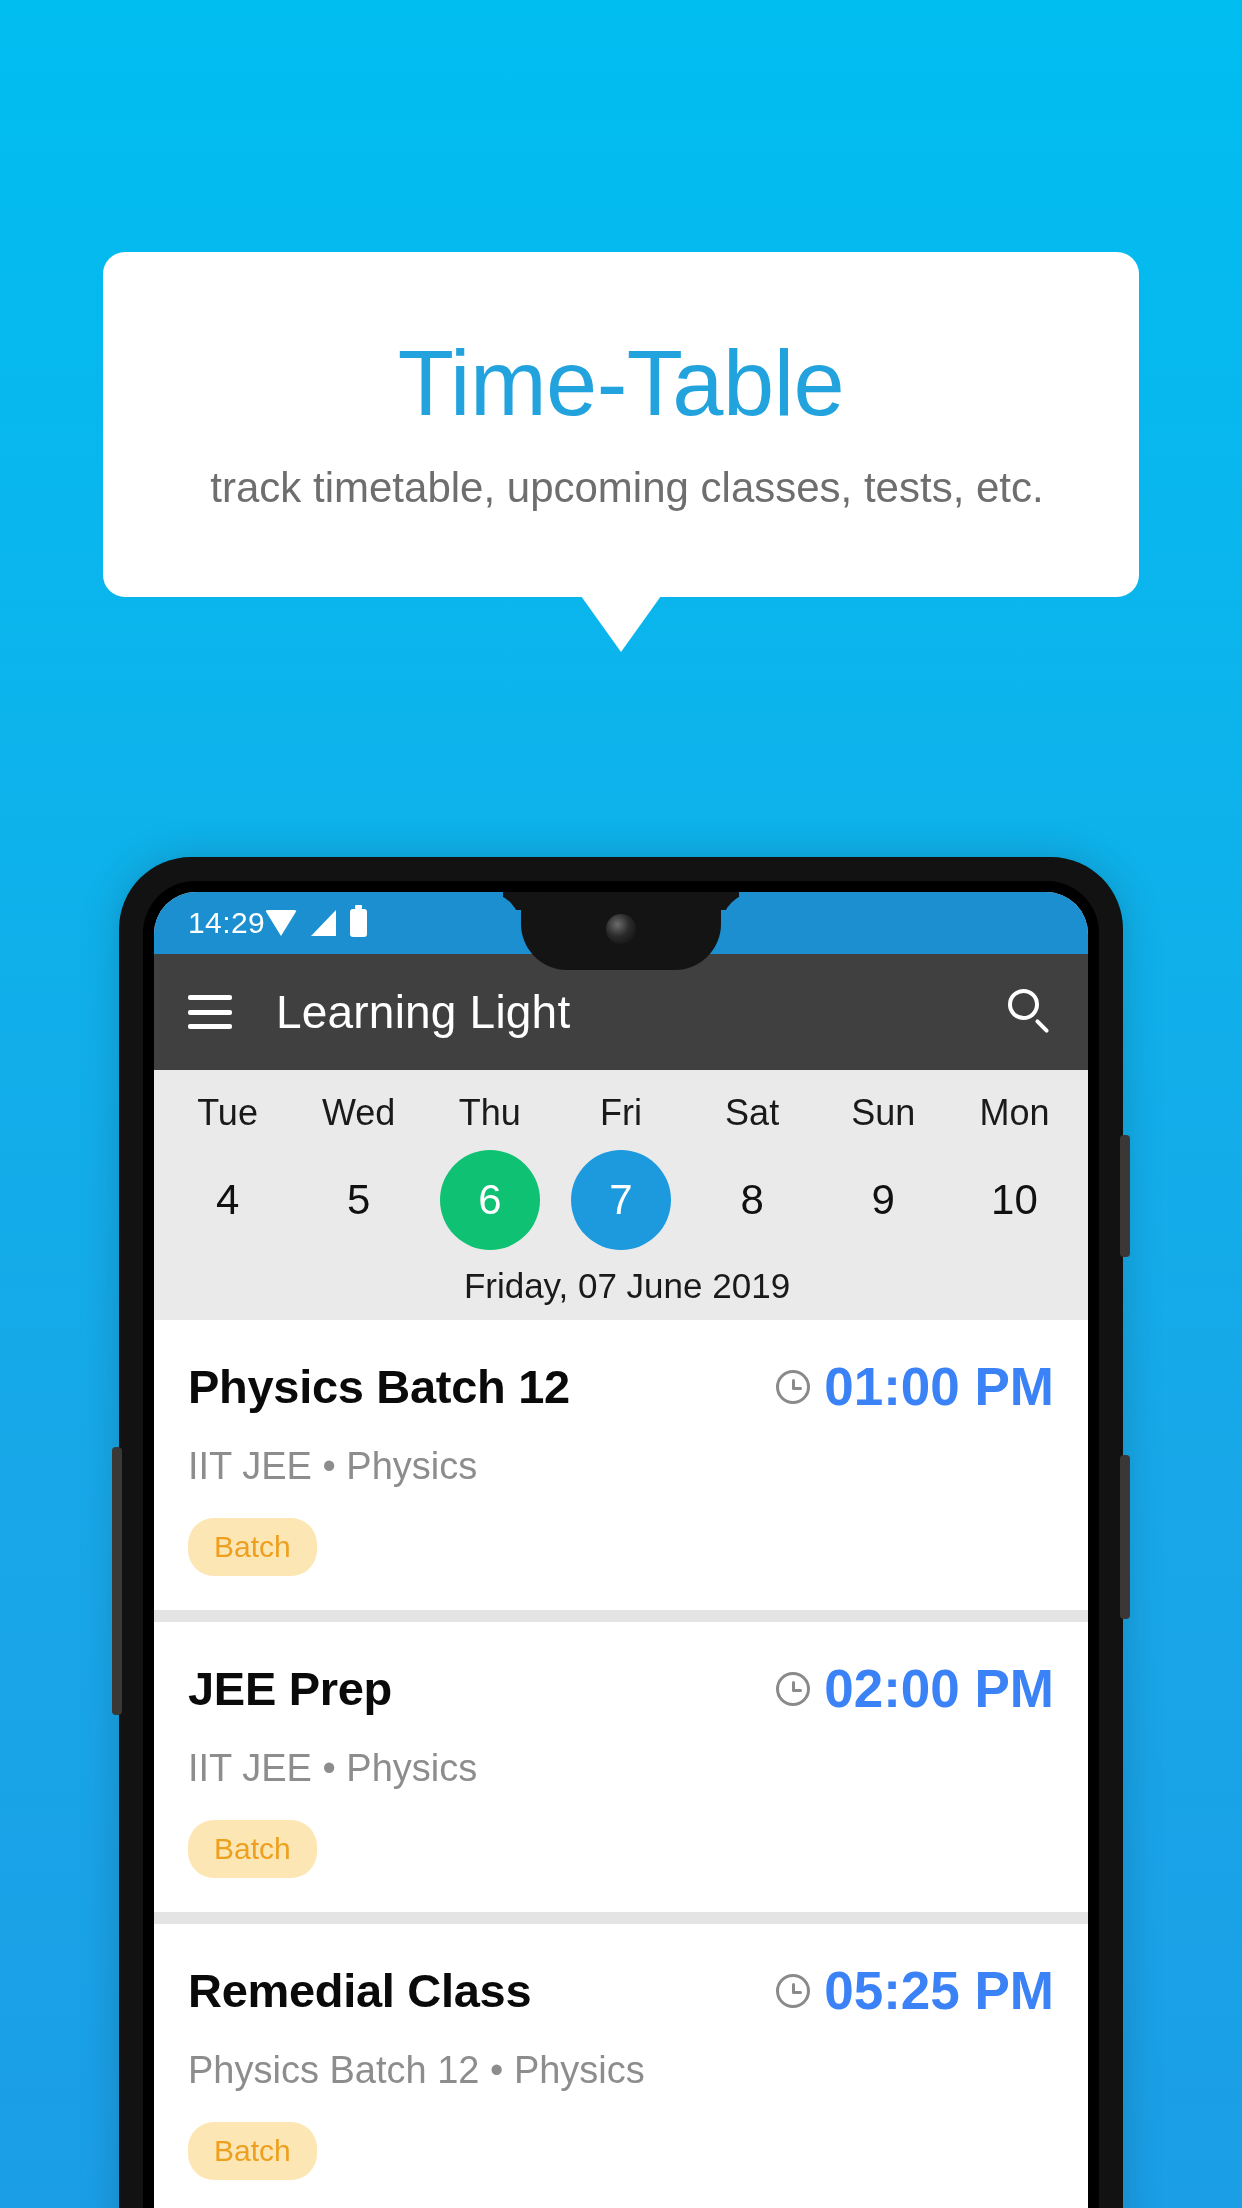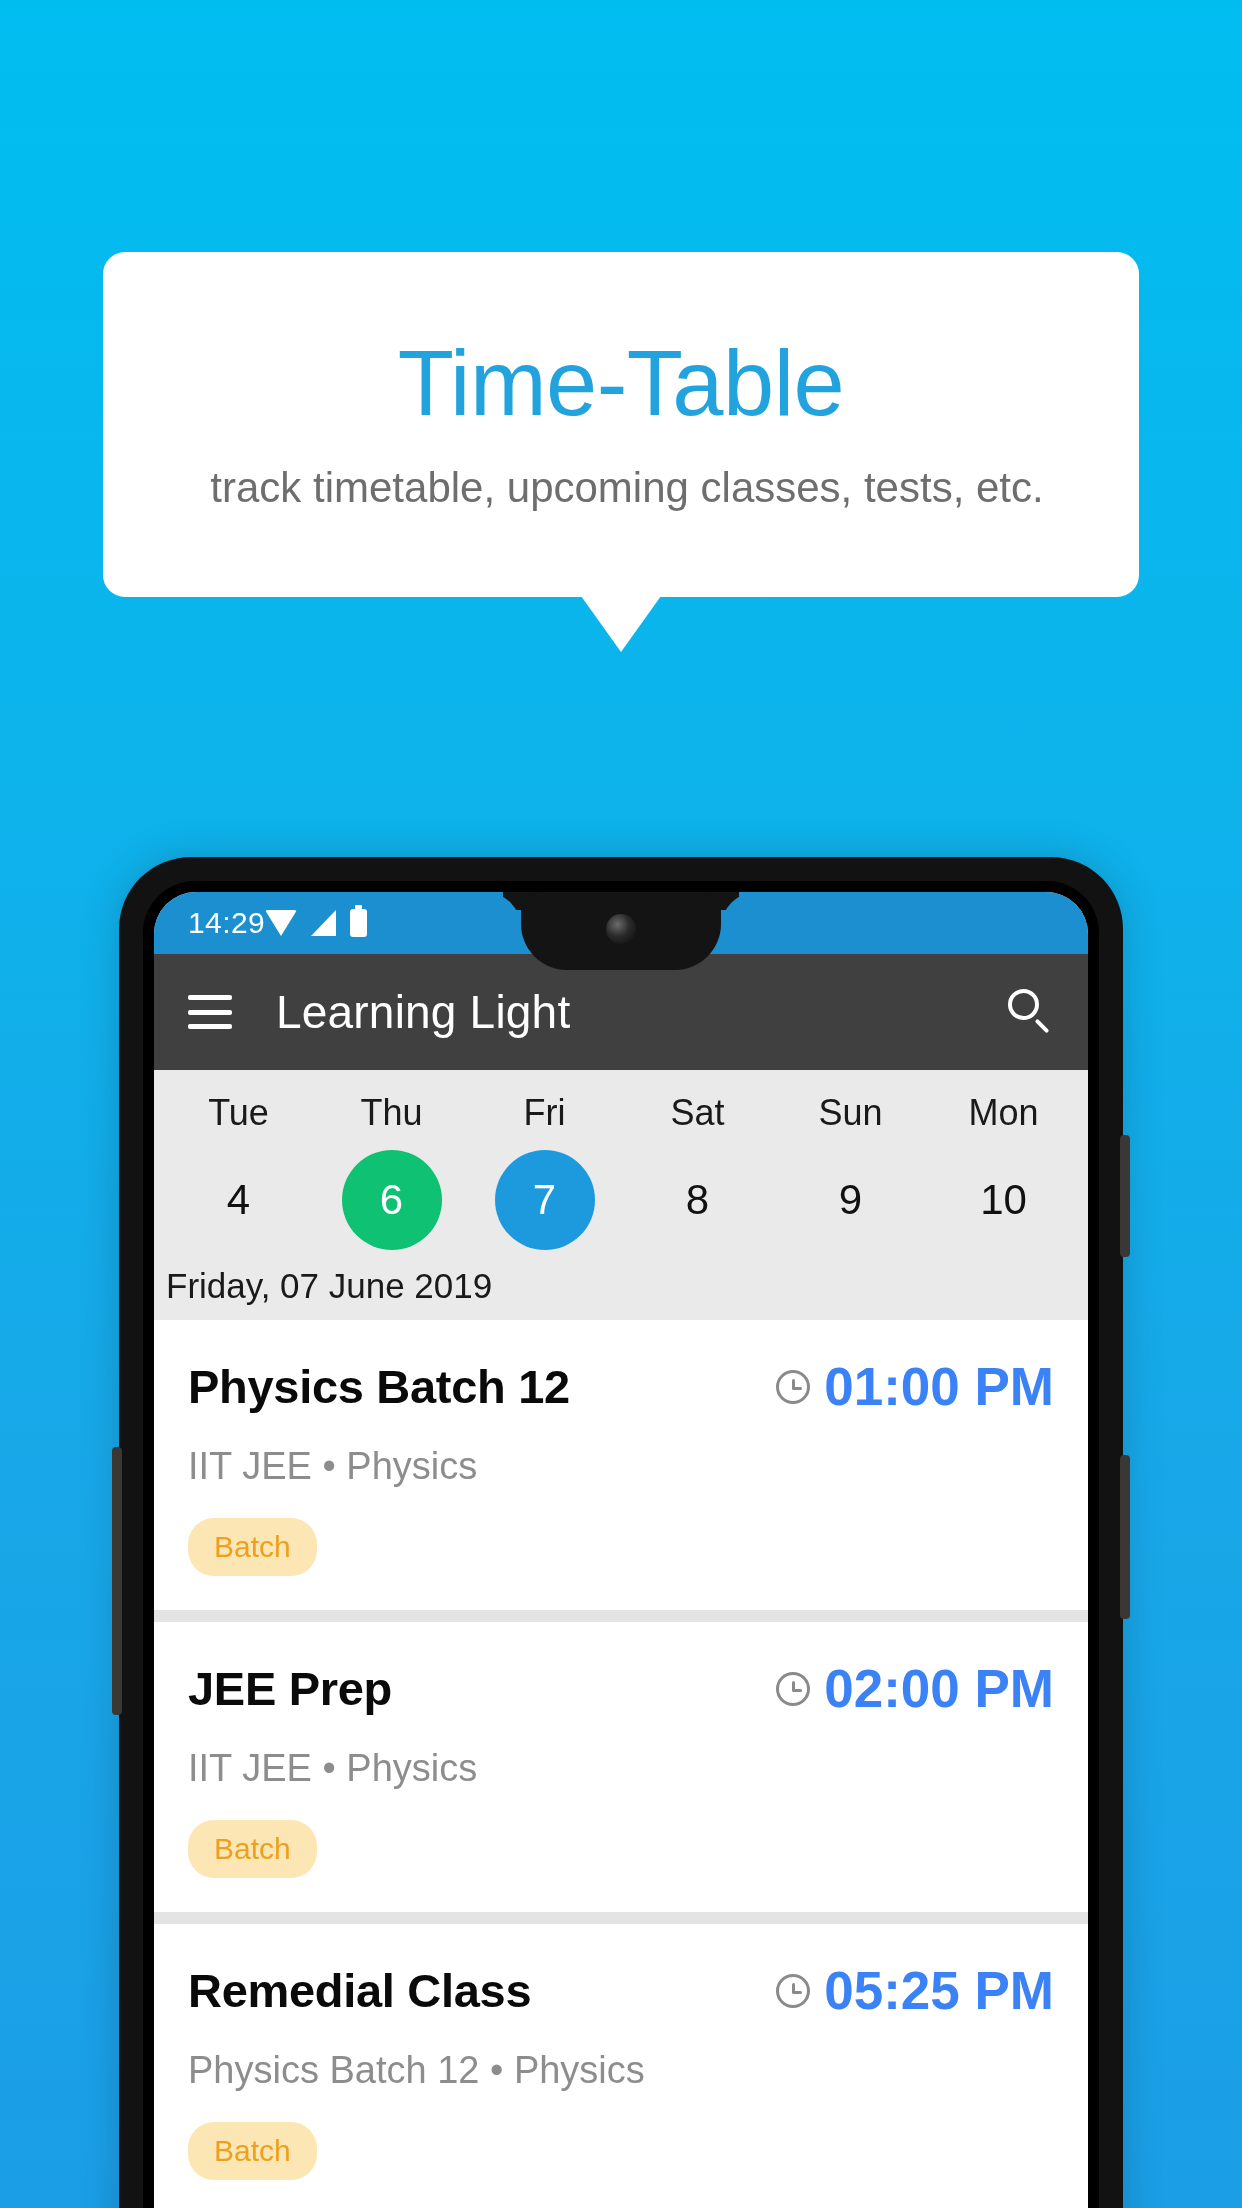--- a/index.html
+++ b/index.html
@@ -310,20 +310,21 @@
   }
   .day-num.today {
     background: #0fc172;
     color: #ffffff;
   }
   .day-num.selected {
     background: #1d9ade;
     color: #ffffff;
   }
   .date-label {
+    text-align: center;
     font-size: 35px;
     color: #1a1a1a;
     margin-top: 16px;
     font-weight: 400;
     margin-left: 12px;
   }
 
   
   .class-list {
     background: #e4e4e4;
@@ -438,20 +439,26 @@
 
         <div class="datestrip">
           <div class="days-row">
             <div class="day-cell">
               <div class="day-name">Tue</div>
               <div class="day-num-wrap">
                   <div class="day-num">4</div>
                 </div>
             </div>
             <div class="day-cell">
+              <div class="day-name">Wed</div>
+              <div class="day-num-wrap">
+                  <div class="day-num">5</div>
+                </div>
+            </div>
+            <div class="day-cell">
               <div class="day-name">Thu</div>
               <div class="day-num-wrap">
                   <div class="day-num today">6</div>
                 </div>
             </div>
             <div class="day-cell">
               <div class="day-name">Fri</div>
               <div class="day-num-wrap">
                   <div class="day-num selected">7</div>
                 </div>

